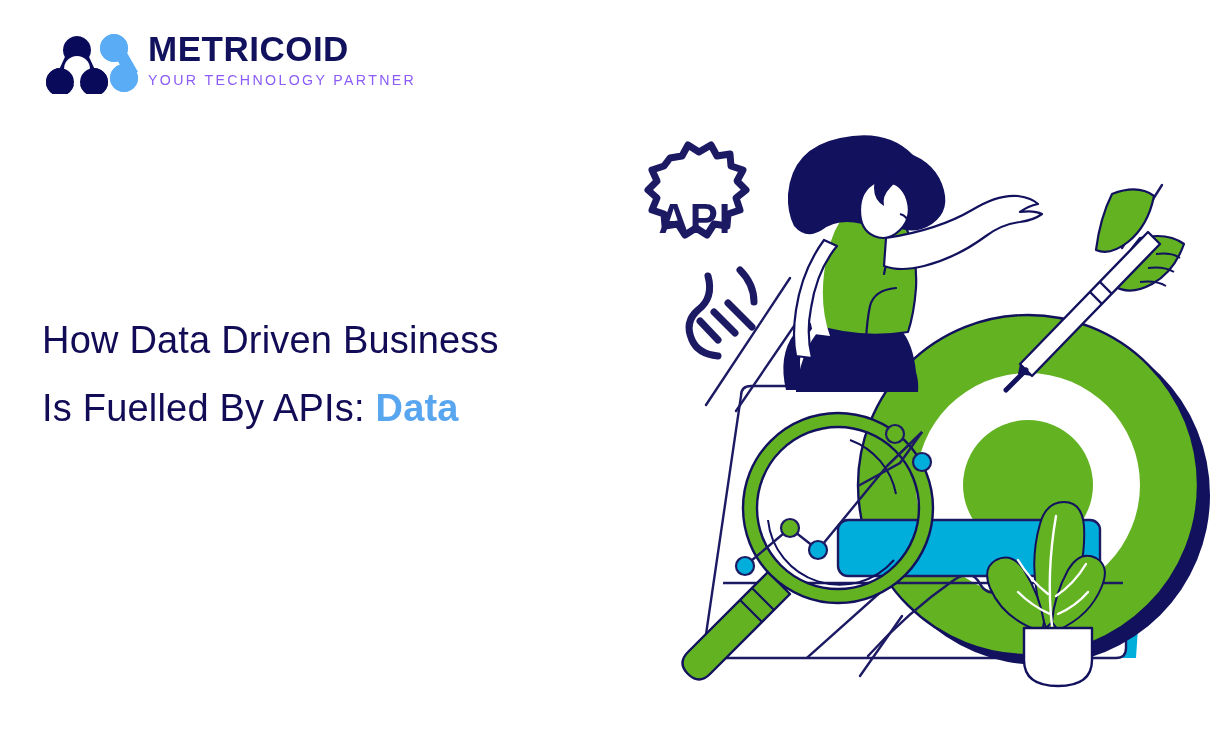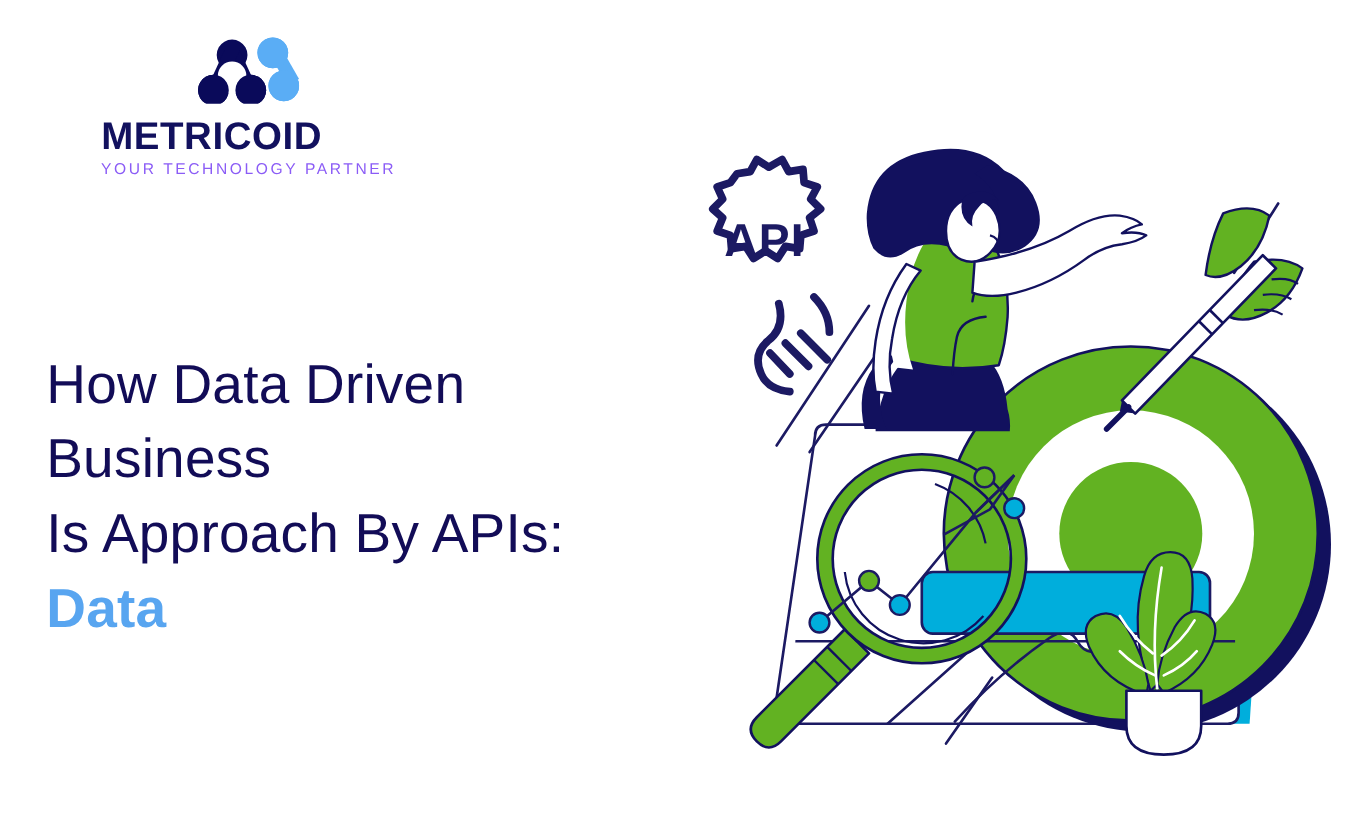--- a/index.html
+++ b/index.html
@@ -18,23 +18,22 @@
   }
 
   
   .logo {
     position: absolute;
     left: 46px;
     top: 30px;
     width: 360px;
     height: 74px;
     display: flex;
-    align-items: center;
+    align-items: flex-start;
     gap: 10px;
-    flex-direction: column;
   }
   .logo-mark {
     width: 92px;
     height: 64px;
     flex: 0 0 auto;
     display: block;
   }
   .logo-text {
     display: flex;
     flex-direction: column;
@@ -55,21 +54,21 @@
     white-space: nowrap;
     font-family: "Liberation Sans", sans-serif;
   }
 
   
   .headline {
     position: absolute;
     left: 42px;
     top: 281px;
     width: 560px;
-    font-size: 50px;
+    font-size: 38px;
     line-height: 68px;
     font-weight: 400;
     letter-spacing: 0.2px;
     color: #120c57;
     font-family: "Liberation Sans", sans-serif;
   }
   .headline .accent {
     color: #58a5f0;
     font-weight: 700;
   }
@@ -122,21 +121,21 @@
   <div class="logo-text">
     <svg class="logo-wordmark" viewBox="0 0 250 36">
       <text x="0" y="29" font-family="Liberation Sans, sans-serif" font-size="35" font-weight="700" letter-spacing="0.5" fill="#12115e">METRICOID</text>
     </svg>
     <div class="logo-tagline">YOUR TECHNOLOGY PARTNER</div>
   </div>
 </div>
 
 <h1 class="headline">
   <span>How Data Driven Business</span><br>
-  <span>Is Approach By APIs: </span><span class="accent">Data</span><br>
+  <span>Is Fuelled By APIs: </span><span class="accent">Data</span><br>
 </h1>
 
 <div class="illustration">
 <svg viewBox="0 0 620 565" xmlns="http://www.w3.org/2000/svg">
 
   <defs>
     <clipPath id="cardClip">
       <path d="M136 262 L300 248 L523 248 L523 530 L118 530 Z"></path>
     </clipPath>
   </defs>

